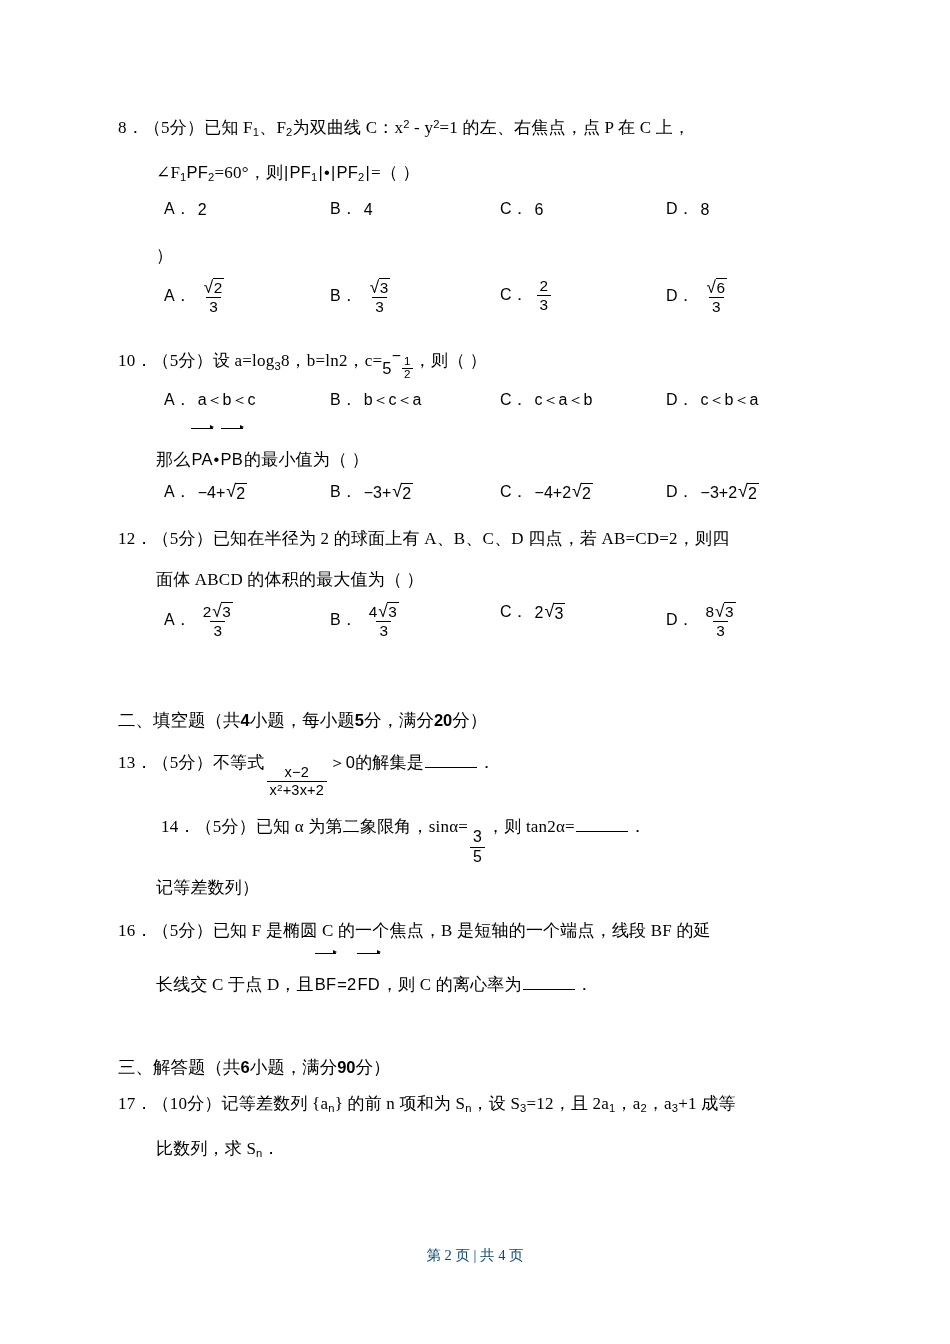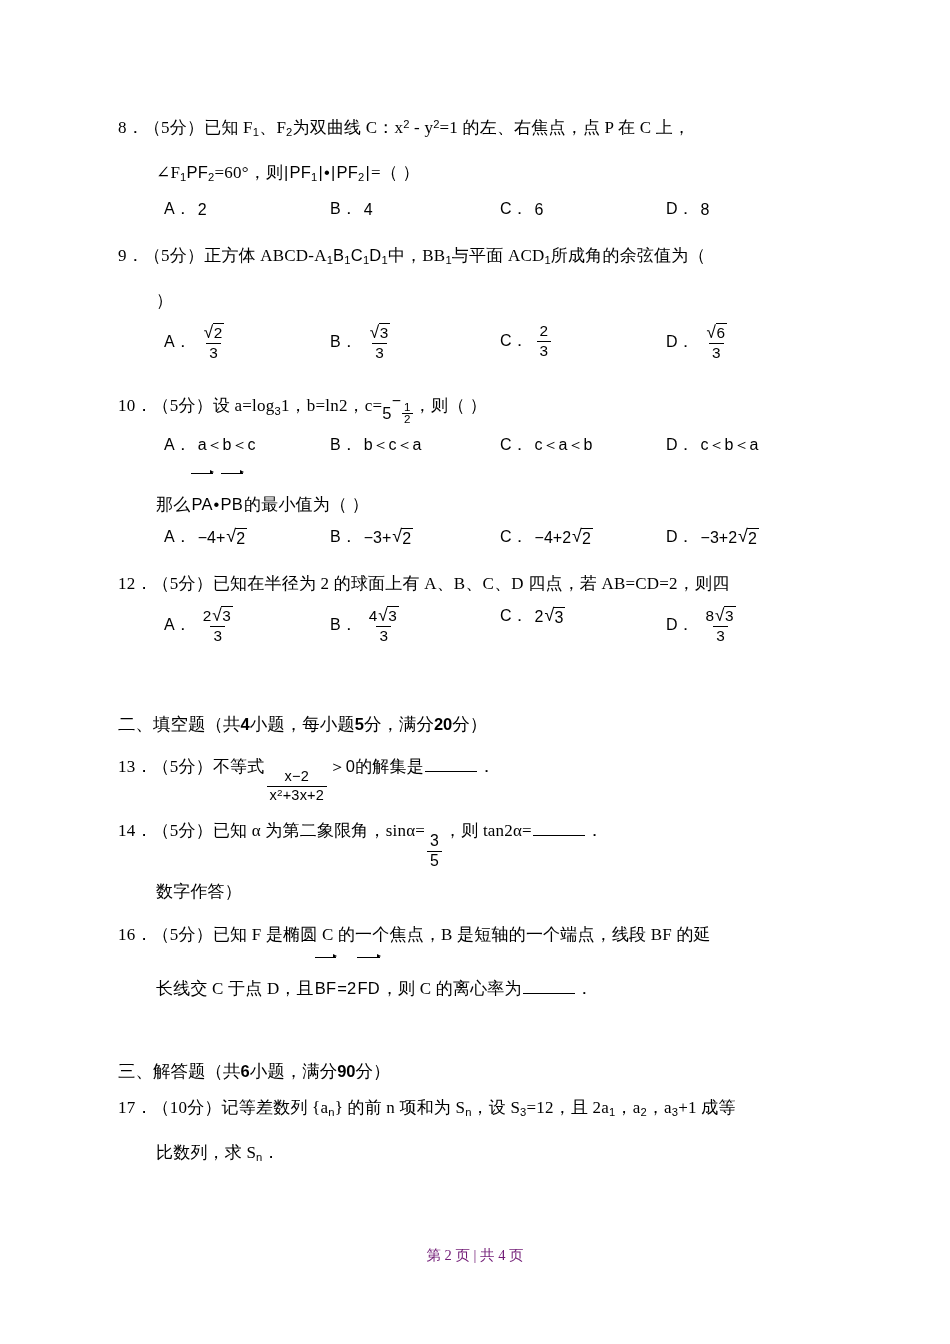--- a/index.html
+++ b/index.html
@@ -148,21 +148,21 @@
   .absbar { display: inline-block; padding: 0 1px; }
 
   
   .footer {
     position: absolute;
     left: 0; right: 0;
     top: 1246px;
     text-align: center;
     font-family: "Liberation Serif", "DejaVu Serif", serif;
     font-size: 14.5px;
-    color: #701a75;
+    color: #0c4a6e;
   }
   .gap-md { height: 22px; }
 </style>
 </head>
 <body>
 
 <div class="page">
 
   <div class="qblock">
     <div class="line">
@@ -185,23 +185,20 @@
           <span>6</span>
         </div>
       <div class="opt opt3">
           <span class="lbl">D．</span>
           <span>8</span>
         </div>
     </div>
   </div>
 
   <div class="qblock">
-    <div class="line">
-      <span class="cn">9．</span><span class="cn">（5分）</span><span class="cn">正方体 ABCD‑A</span><sub>1</sub><span>B</span><sub>1</sub><span>C</span><sub>1</sub><span>D</span><sub>1</sub><span class="cn">中，BB</span><sub>1</sub><span class="cn">与平面 ACD</span><sub>1</sub><span class="cn">所成角的余弦值为（</span>
-    </div>
     <div class="line indent">
       <span class="cn">）</span>
     </div>
     <div class="options tall">
       <div class="opt opt0">
         <span class="lbl">A．</span>
         <span class="frac">
           <span class="nu"><span class="sqrt"><span class="rad">√</span><span class="body">2</span></span></span>
           <span class="de">3</span>
         </span>
@@ -225,21 +222,21 @@
         <span class="frac">
           <span class="nu"><span class="sqrt"><span class="rad">√</span><span class="body">6</span></span></span>
           <span class="de">3</span>
         </span>
       </div>
     </div>
   </div>
 
   <div class="qblock">
     <div class="line">
-      <span class="cn">10．</span><span class="cn">（5分）</span><span class="cn">设 a=log</span><sub>3</sub><span class="cn">1，b=ln2，c=</span><span class="powbase">5</span><span class="powexp"><span>−</span><span class="frac-sm">
+      <span class="cn">10．</span><span class="cn">（5分）</span><span class="cn">设 a=log</span><sub>3</sub><span class="cn">8，b=ln2，c=</span><span class="powbase">5</span><span class="powexp"><span>−</span><span class="frac-sm">
             <span class="nu">1</span>
             <span class="de">2</span>
           </span></span><span class="cn">，则（        ）</span>
     </div>
     <div class="options">
       <div class="opt opt0">
           <span class="lbl">A．</span>
           <span>a＜b＜c</span>
         </div>
       <div class="opt opt1">
@@ -285,20 +282,23 @@
           <span>−3+</span>
           <span>2</span>
           <span class="sqrt"><span class="rad">√</span><span class="body">2</span></span>
         </div>
     </div>
   </div>
 
   <div class="qblock">
     <div class="line">
       <span class="cn">12．</span><span class="cn">（5分）</span><span class="cn">已知在半径为 2 的球面上有 A、B、C、D 四点，若 AB=CD=2，则四</span>
+    </div>
+    <div class="line indent">
+      <span class="cn">面体 ABCD 的体积的最大值为（        ）</span>
     </div>
     <div class="options tall">
       <div class="opt opt0">
         <span class="lbl">A．</span>
         <span class="frac">
           <span class="nu"><span>2</span><span class="sqrt"><span class="rad">√</span><span class="body">3</span></span></span>
           <span class="de">3</span>
         </span>
       </div>
       <div class="opt opt1">
@@ -332,31 +332,31 @@
   <div class="qblock">
     <div class="line" style="line-height:52px;">
       <span class="cn">13．</span><span class="cn">（5分）</span><span class="cn">不等式</span><span class="frac" style="font-size:0.88em;align-items:center;">
           <span class="nu">x−2</span>
           <span class="de"><span>x</span><sup>2</sup><span>+3x+2</span></span>
         </span><span>＞0</span><span class="cn">的解集是</span><span class="blank"></span><span class="cn">．</span>
     </div>
   </div>
 
   <div class="qblock">
-    <div class="line" style="line-height:50px;">
+    <div class="line" style="line-height:50px;margin-left:43px;">
       <span class="cn">14．</span><span class="cn">（5分）</span><span class="cn">已知 α 为第二象限角，sinα=</span><span class="frac">
           <span class="nu">3</span>
           <span class="de">5</span>
         </span><span class="cn">，则 tan2α=</span><span class="blank"></span><span class="cn">．</span>
     </div>
   </div>
 
   <div class="qblock">
     <div class="line indent">
-      <span class="cn">数字作答）</span>
+      <span class="cn">记等差数列）</span>
     </div>
   </div>
 
   <div class="qblock">
     <div class="line">
       <span class="cn">16．</span><span class="cn">（5分）</span><span class="cn">已知 F 是椭圆 C 的一个焦点，B 是短轴的一个端点，线段 BF 的延</span>
     </div>
     <div class="line indent">
       <span class="cn">长线交 C 于点 D，且</span><span class="vec"><span class="vhead"></span><span class="vtxt">BF</span></span><span>=2</span><span class="vec"><span class="vhead"></span><span class="vtxt">FD</span></span><span class="cn">，则 C 的离心率为</span><span class="blank"></span><span class="cn">．</span>
     </div>

